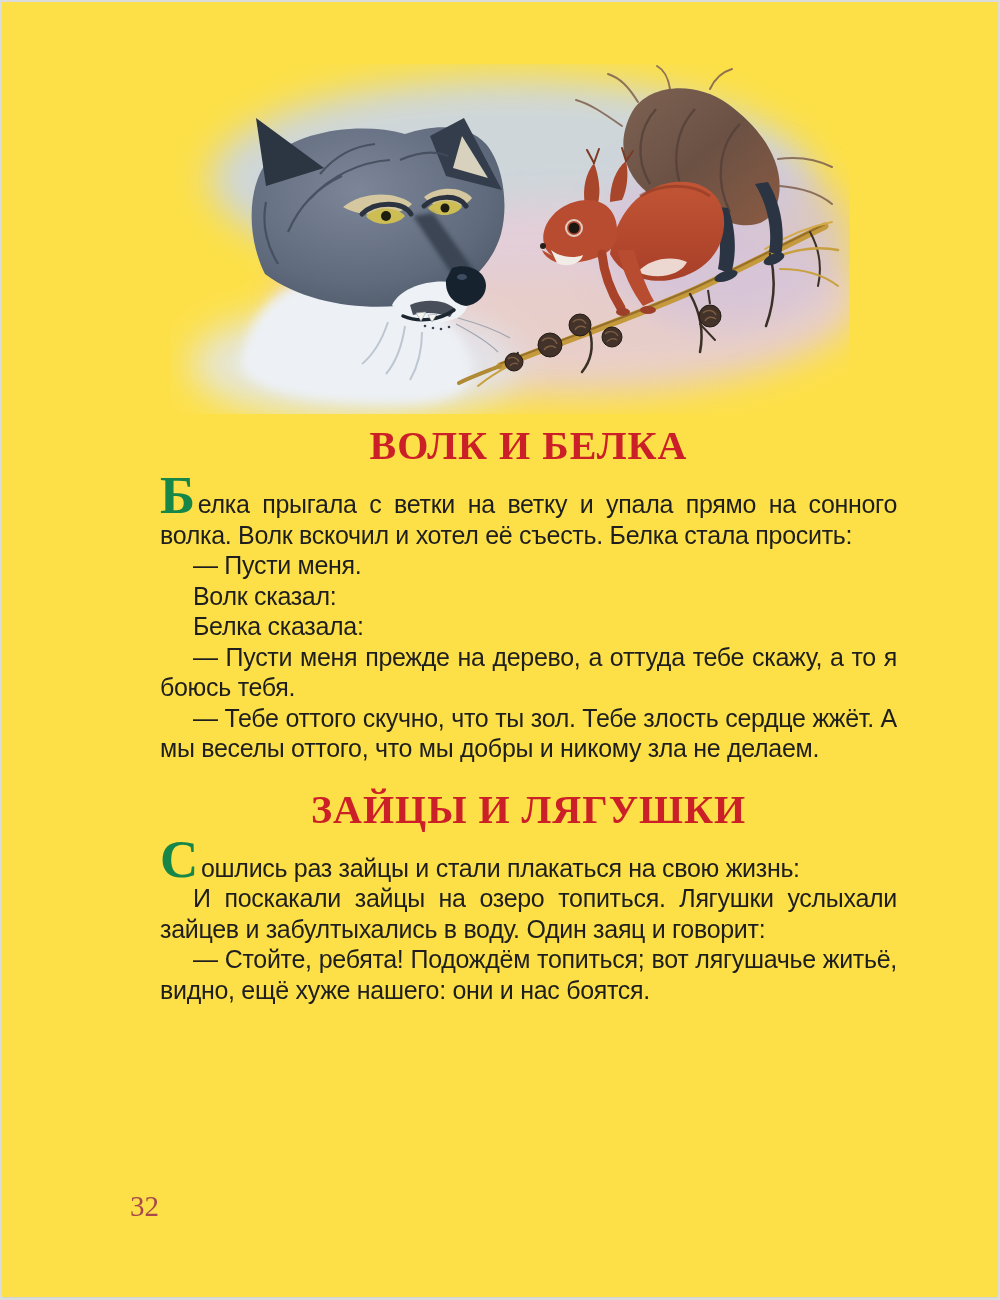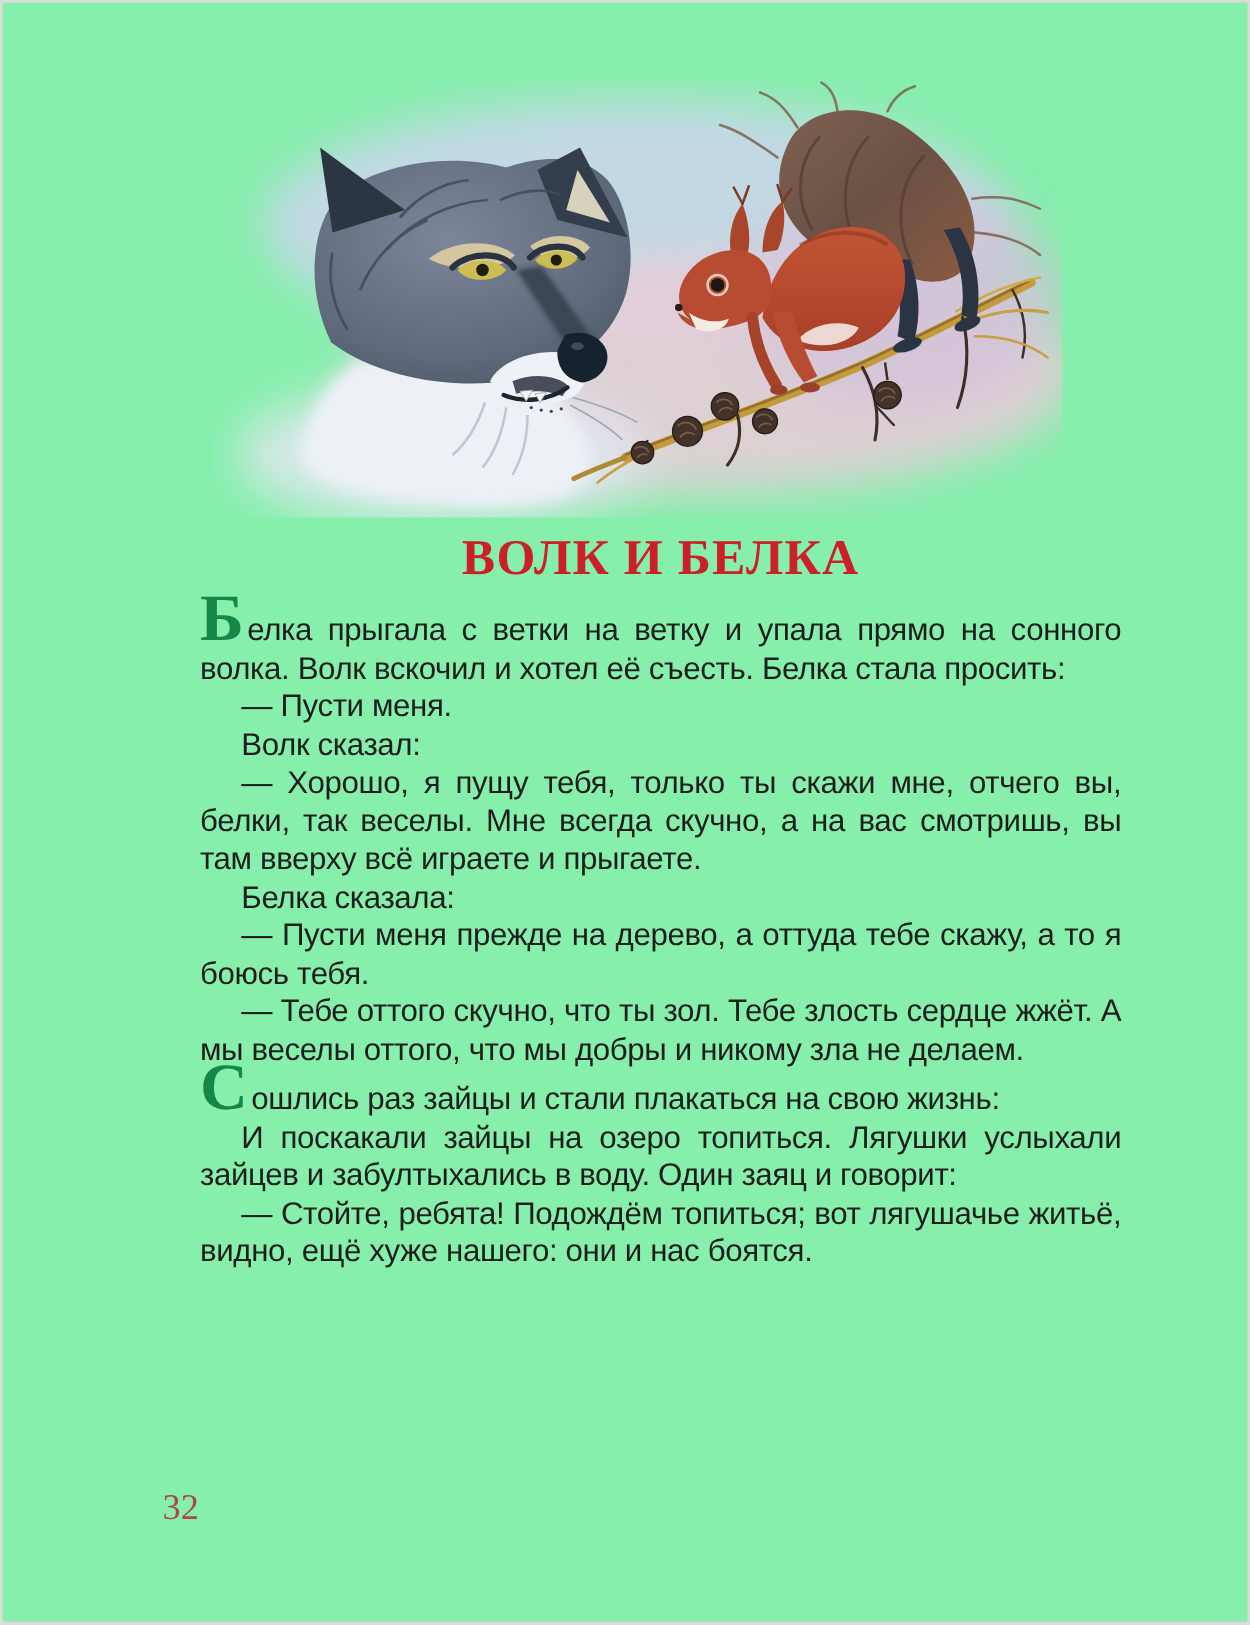--- a/index.html
+++ b/index.html
@@ -1,17 +1,17 @@
 <!DOCTYPE html>
 <html><head>
 <meta charset="utf-8">
 <style>
   html,body{margin:0;padding:0;background:#ffffff;}
   .page{
-    position:relative;width:1000px;height:1300px;background:#86efac;overflow:hidden;
+    position:relative;width:1000px;height:1300px;background:#fde047;overflow:hidden;
     box-shadow:inset 0 0 0 2px #dcdcdc, inset 0 -3px 0 #d2d2d2;
     font-family:"Liberation Sans",sans-serif;
   }
   .illustration{position:absolute;left:170px;top:64px;width:680px;height:350px;}
   .text-column{position:absolute;left:160px;top:424px;width:737px;color:#1e1e1e;}
   .story-title{
     margin:0 0 12px 0;text-align:center;
     font-family:"Liberation Serif",serif;font-weight:700;
     font-size:40px;line-height:44px;color:#cb2027;letter-spacing:1px;
   }
@@ -213,25 +213,25 @@
     </g>
   </svg>
 
   <div class="text-column">
 
     <h1 class="story-title">ВОЛК И БЕЛКА</h1>
 
     <p class="para"><span class="dropcap">Б</span><span>елка прыгала с ветки на ветку и упала прямо на сонного волка. Волк вскочил и хотел её съесть. Белка стала просить:</span></p>
     <p class="para indent">— Пусти меня.</p>
     <p class="para indent">Волк сказал:</p>
-    <p class="para indent">— Хорошо, я пущу тебя, только ты скажи мне, отчего вы, белки, так веселы. Мне всегда скучно, а на вас смотришь, вы там вверху всё играете и прыгаете.</p>
     <p class="para indent">Белка сказала:</p>
     <p class="para indent">— Пусти меня прежде на дерево, а оттуда тебе скажу, а то я боюсь тебя.</p>
     <p class="para indent">— Тебе оттого скучно, что ты зол. Тебе злость сердце жжёт. А мы веселы оттого, что мы добры и никому зла не делаем.</p>
 
+    <h1 class="story-title second">ЗАЙЦЫ И ЛЯГУШКИ</h1>
 
     <p class="para"><span class="dropcap">С</span><span>ошлись раз зайцы и стали плакаться на свою жизнь:</span></p>
     <p class="para indent">И поскакали зайцы на озеро топиться. Лягушки услыхали зайцев и забултыхались в воду. Один заяц и говорит:</p>
     <p class="para indent">— Стойте, ребята! Подождём топиться; вот лягушачье житьё, видно, ещё хуже нашего: они и нас боятся.</p>
 
   </div>
 
   <div class="page-number">32</div>
 
 </div>

